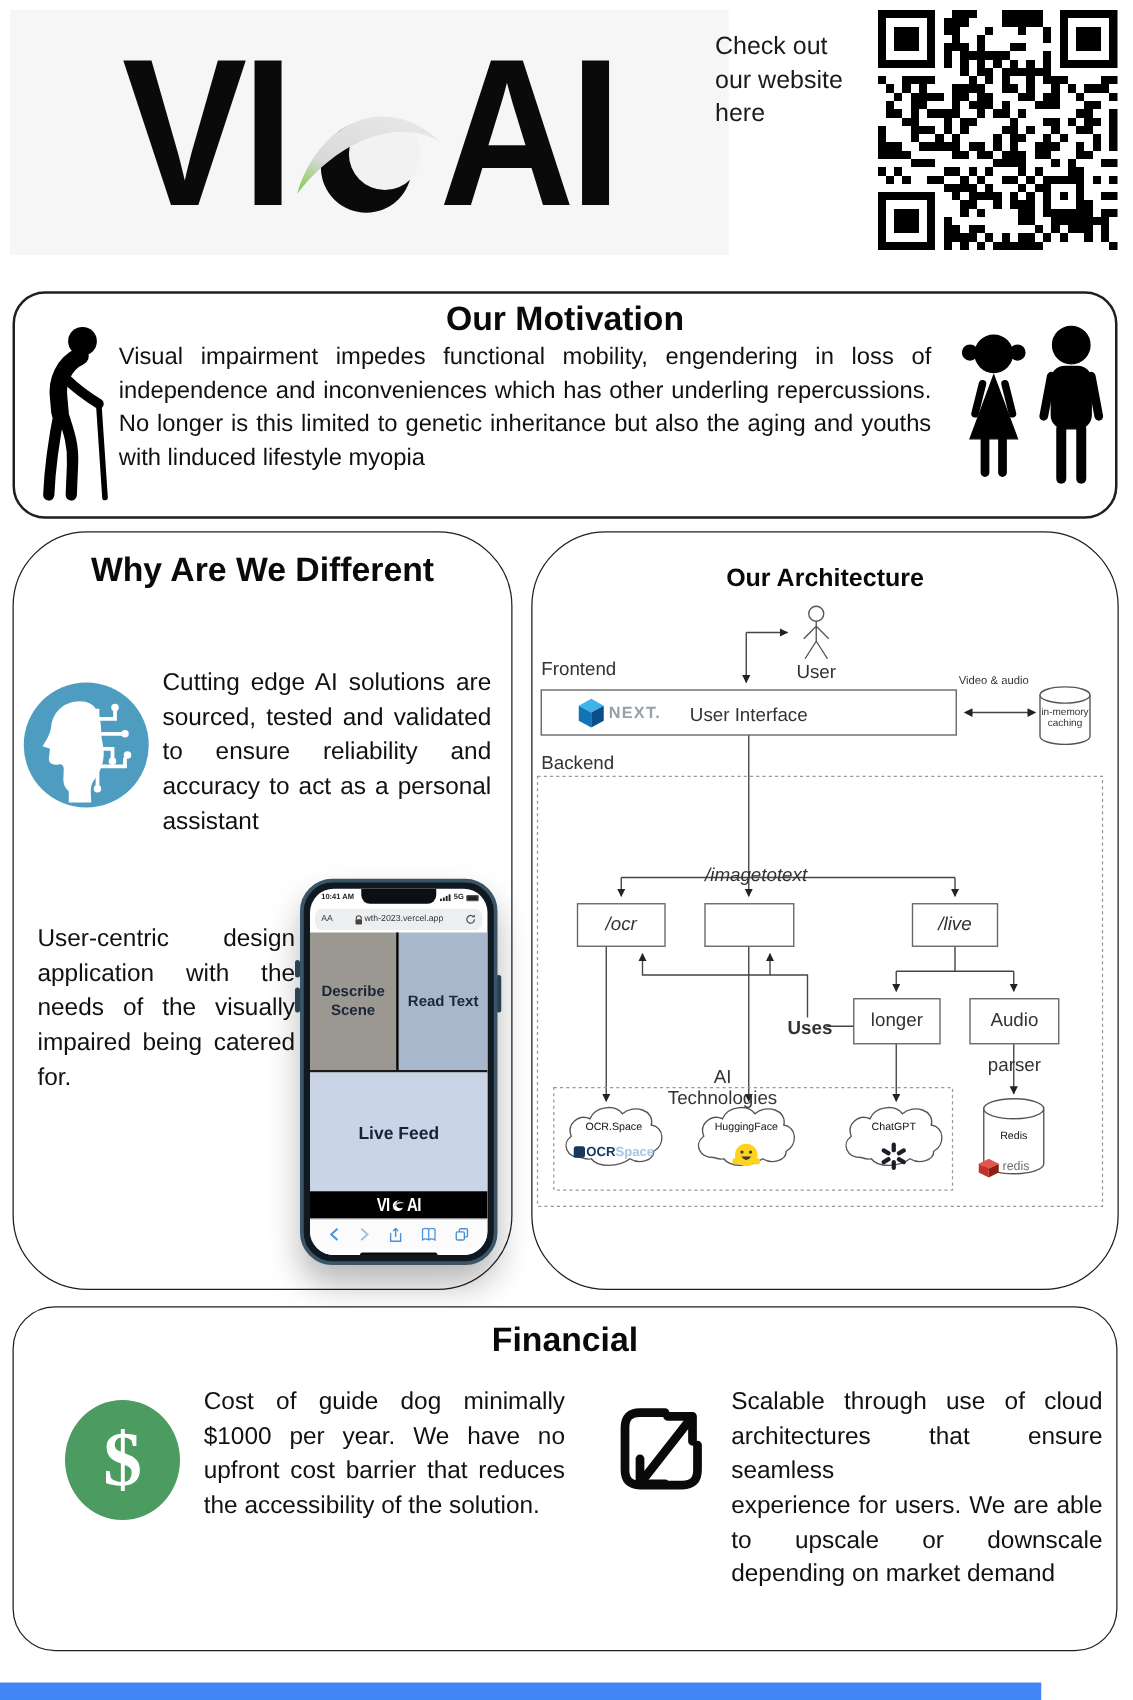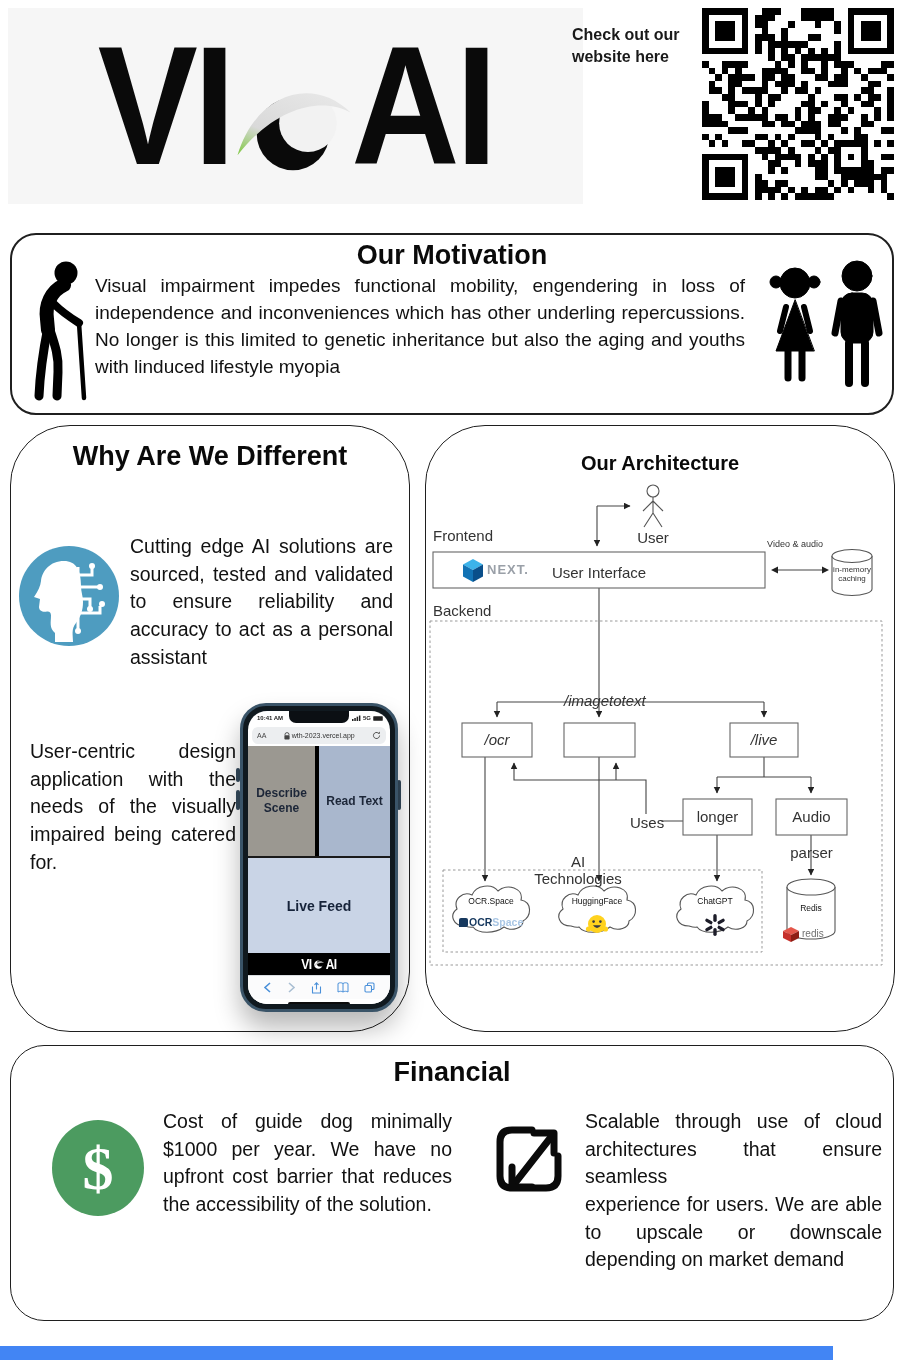--- a/index.html
+++ b/index.html
@@ -5,21 +5,21 @@
   * { margin:0; padding:0; box-sizing:border-box; }
   html,body { background:#fff; }
   body { font-family:"Liberation Sans", sans-serif; color:#111; }
   #poster { position:relative; width:906px; height:1360px; background:#fff; overflow:hidden; margin:0 auto; }
   .abs { position:absolute; }
 
   
   .logo-wrap { left:8px; top:8px; width:575px; height:196px; background:#f6f6f6; display:flex; align-items:center; justify-content:center; }
   .logo-letters { font-size:150px; font-weight:700; letter-spacing:-4px; color:#0a0a0a; transform:scaleY(1.12); line-height:1; }
   .logo-eye { margin:26px -6px 0 -2px; }
-  .qr-note { left:572px; top:24px; width:122px; font-size:16px; line-height:1.35; color:#1a1a1a;font-weight:bold; }
+  .qr-note { left:572px; top:24px; width:122px; font-size:20px; line-height:1.35; color:#1a1a1a; }
   .qr-box { left:702px; top:8px; width:192px; height:192px; }
 
   
   .card { border:2px solid #1f1f1f; border-radius:26px; background:#fff; }
   .card-motivation { left:10px; top:233px; width:884px; height:182px; }
   .card-why  { left:10px;  top:425px; width:400px; height:607px; border-radius:60px; border-width:1.5px; }
   .card-arch { left:425px; top:425px; width:470px; height:607px; border-radius:60px; border-width:1.5px; }
   .card-fin  { left:10px; top:1045px; width:884px; height:276px; border-radius:34px; border-width:1.5px; }
 
   .sec-title { font-weight:700; font-size:27px; text-align:center; color:#0a0a0a; }
@@ -42,35 +42,35 @@
   .p-status { position:relative; height:15px; font-size:6px; color:#222; }
   .p-time { position:absolute; left:9px; top:4px; font-weight:700; }
   .p-net { position:absolute; right:7px; top:4px; display:flex; gap:2px; align-items:center; font-size:6px; font-weight:700; }
   .batt { width:10px; height:5px; border:0.8px solid #555; border-radius:1px; background:#222; }
   .notch { position:absolute; left:50%; transform:translateX(-50%); top:0; width:60px; height:12px; background:#0b0f13; border-radius:0 0 7px 7px; }
   .urlbar { margin:1px 4px 2px 4px; height:17px; background:#eceef0; border-radius:6px; display:flex; align-items:center; font-size:7px; color:#333; padding:0 5px; }
   .urlbar .aa { font-size:7px; color:#444; }
   .urlbar .addr { flex:1; text-align:center; display:flex; align-items:center; justify-content:center; gap:2px; }
   .btnrow { display:flex; height:112px; border-bottom:2px solid #1a1a1a; }
   .app-btn { display:flex; align-items:center; justify-content:center; text-align:center; font-weight:700; font-size:12px; color:#1c2638; line-height:1.25; }
-  .btn-describe { width:50%; background:var(--describe,#9B9891); border-right:4px solid #000000; }
+  .btn-describe { width:50%; background:var(--describe,#9B9891); border-right:2px solid #000000; }
   .btn-read { width:50%; background:var(--read,#A9B7CD); }
   .btn-live { height:95px; background:var(--live,#C9D4E6); display:flex; align-items:center; justify-content:center; font-weight:700; font-size:14px; color:#16233a; }
   .vi-bar { height:22px; background:#000; display:flex; align-items:center; justify-content:center; gap:1px; color:#fff; font-weight:700; font-size:12px; }
   .vi-bar .lt { transform:scaleY(1.25); letter-spacing:-0.5px; }
   .safari { height:24px; background:#fbfbfc; border-top:1px solid #d9dde1; display:flex; align-items:center; justify-content:space-around; padding:0 8px; }
   .homerow { flex:1; background:#fff; position:relative; }
   .homebar { position:absolute; left:50%; transform:translateX(-50%); top:3px; width:62px; height:4px; border-radius:3px; background:#0c0c0c; }
 
   
   .t-arch { left:425px; top:452px; width:470px; font-size:20px; }
   .dlabel { font-size:15px; color:#333; }
   .dbox-label { text-align:center; }
   .ep { font-style:italic; }
-  .uses-label { background:#fff; padding:0 1px; text-align:center; }
+  .uses-label { background:#fff; padding:0 1px; text-align:center;font-weight:bold; }
   .cloud-label { font-size:8.5px; text-align:center; }
   .ocr-logo { font-size:10.5px; font-weight:700; color:#16385e; white-space:nowrap; }
   .ocr-logo .sp { color:#a9c6e4; font-weight:700; }
   .ocr-glyph { display:inline-block; width:9px; height:9px; background:#16385e; border-radius:2px 2px 2px 0; margin-right:1px; vertical-align:-1px; }
   .redis-word { font-size:10px; color:#707070; }
   .next-text { font-size:13px; font-weight:700; color:#9aa0a8; letter-spacing:1px; }
 
   
   .t-fin { left:10px; top:1057px; width:884px; }
   .dollar-badge { left:52px; top:1120px; width:92px; height:96px; background:var(--green,#4C9B60); border-radius:50%; display:flex; align-items:center; justify-content:center; }

